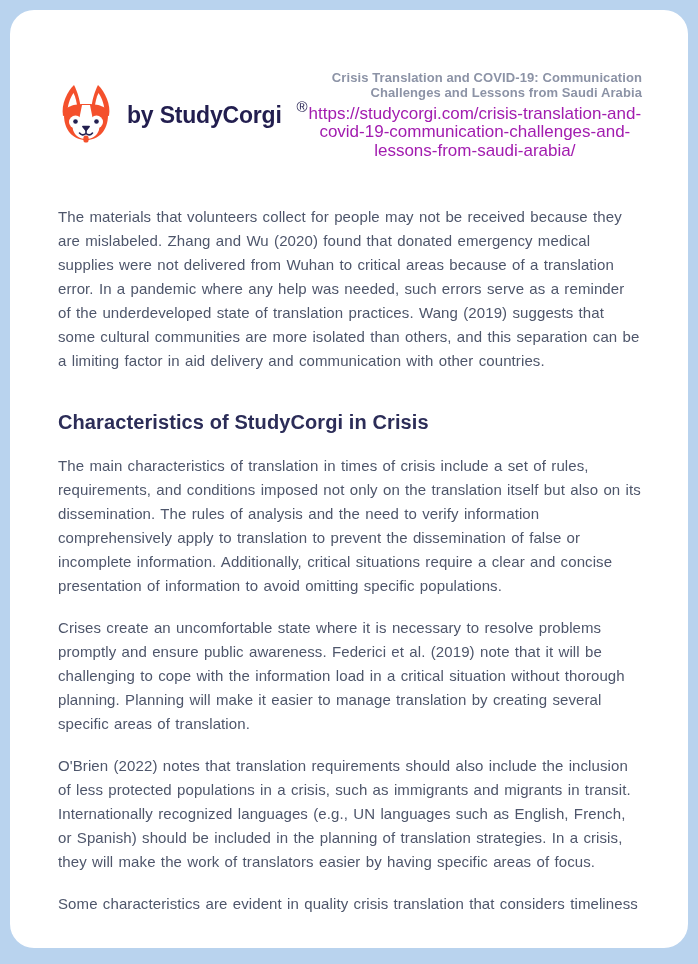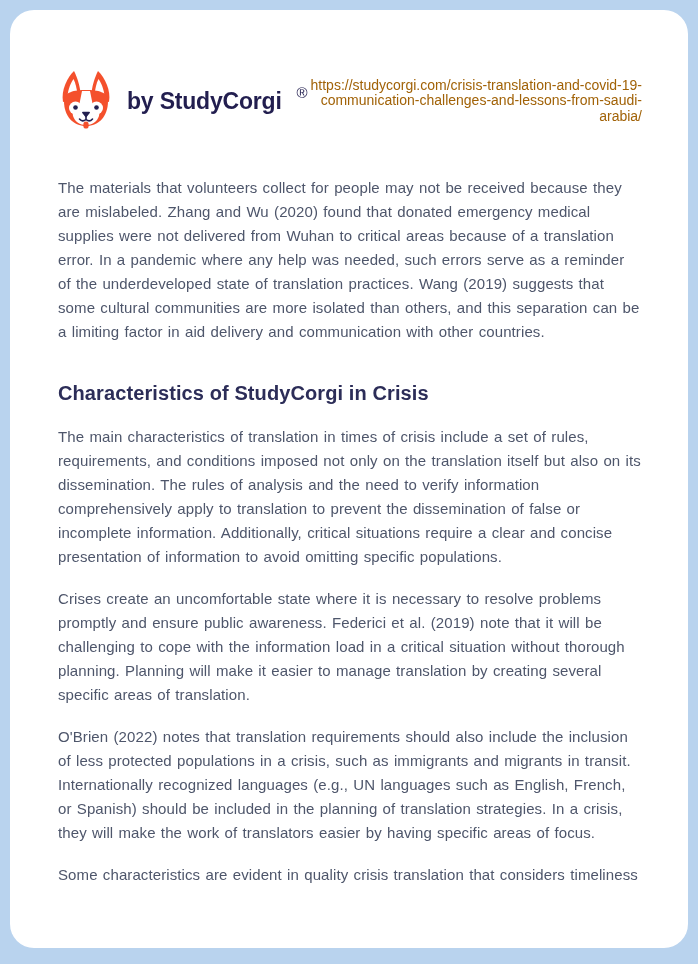--- a/index.html
+++ b/index.html
@@ -57,26 +57,27 @@
   .doc-title {
     font-size: 13px;
     line-height: 1.18;
     font-weight: 700;
     color: #8c93a6;
     letter-spacing: 0.1px;
     margin-bottom: 4px;
   }
   .doc-url {
     display: block;
-    font-size: 14px;
+    font-size: 17px;
     line-height: 1.1;
-    color: #a16207;
+    color: #a21caf;
     text-decoration: none;
     overflow-wrap: anywhere;
     cursor: pointer;
+    text-align: center;
   }
   
   .article p {
     font-size: 15px;
     line-height: 24px;
     color: #4e566b;
     letter-spacing: 0.1px;
     word-spacing: 1px;
     margin: 0 0 18px 0;
     max-width: 588px;
@@ -121,20 +122,21 @@
 
           <path d="M28 46.5 L28 49.5 M21.5 49 Q24.5 52.5 28 49.5 Q31.5 52.5 34.5 49" fill="none" stroke="#232050" stroke-width="1.6" stroke-linecap="round"></path>
 
           <rect x="25.4" y="51.5" width="5.2" height="7" rx="2.6" fill="#f4502c"></rect>
         </svg>
       </span>
       <span class="brand-text">by StudyCorgi</span>
       <span class="reg">®</span>
     </div>
     <div class="doc-meta">
+      <div class="doc-title">Crisis Translation and COVID-19: Communication Challenges and Lessons from Saudi Arabia</div>
       <a class="doc-url">https://studycorgi.com/crisis-translation-and-covid-19-communication-challenges-and-lessons-from-saudi-arabia/</a>
     </div>
   </header>
 
   <main class="article">
     <p>The materials that volunteers collect for people may not be received because they are mislabeled. Zhang and Wu (2020) found that donated emergency medical supplies were not delivered from Wuhan to critical areas because of a translation error. In a pandemic where any help was needed, such errors serve as a reminder of the underdeveloped state of translation practices. Wang (2019) suggests that some cultural communities are more isolated than others, and this separation can be a limiting factor in aid delivery and communication with other countries.</p>
     <h2 class="section-heading">Characteristics of StudyCorgi in Crisis</h2>
     <p>The main characteristics of translation in times of crisis include a set of rules, requirements, and conditions imposed not only on the translation itself but also on its dissemination. The rules of analysis and the need to verify information comprehensively apply to translation to prevent the dissemination of false or incomplete information. Additionally, critical situations require a clear and concise presentation of information to avoid omitting specific populations.</p>
     <p>Crises create an uncomfortable state where it is necessary to resolve problems promptly and ensure public awareness. Federici et al. (2019) note that it will be challenging to cope with the information load in a critical situation without thorough planning. Planning will make it easier to manage translation by creating several specific areas of translation.</p>
     <p>O'Brien (2022) notes that translation requirements should also include the inclusion of less protected populations in a crisis, such as immigrants and migrants in transit. Internationally recognized languages (e.g., UN languages such as English, French, or Spanish) should be included in the planning of translation strategies. In a crisis, they will make the work of translators easier by having specific areas of focus.</p>

